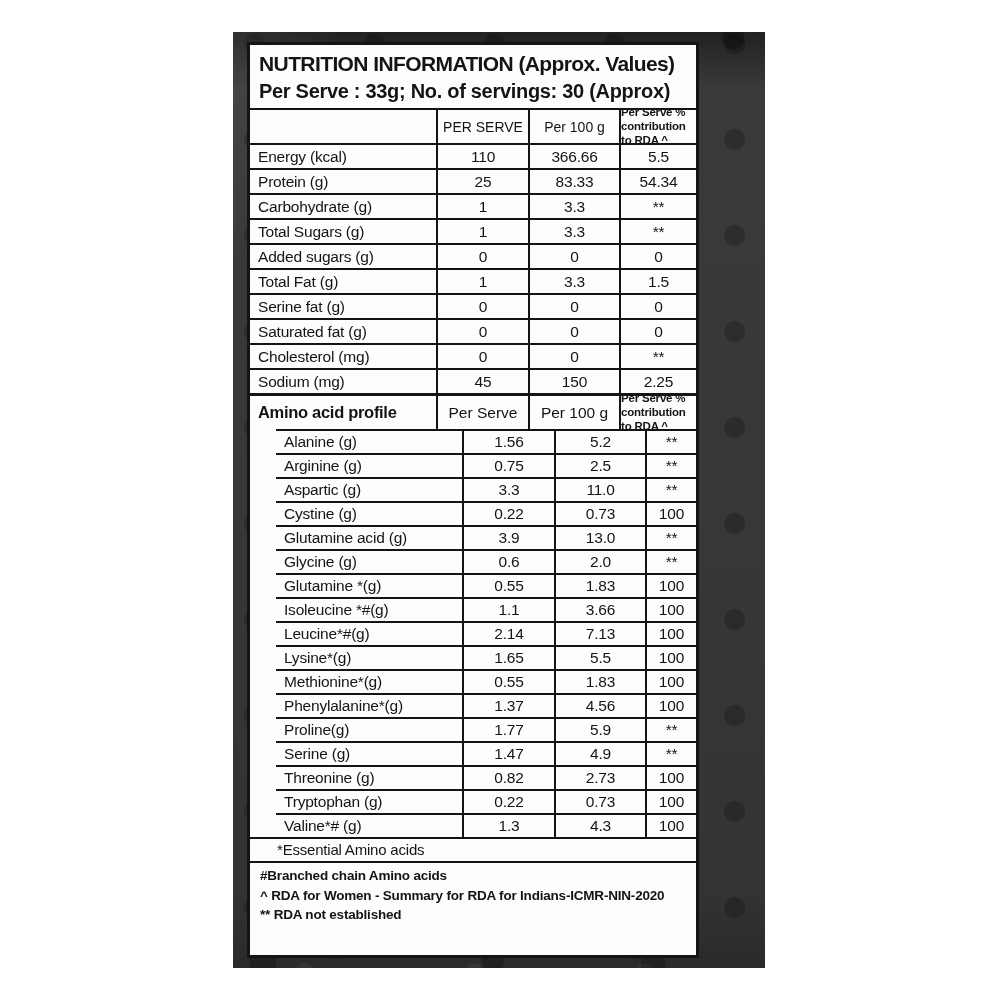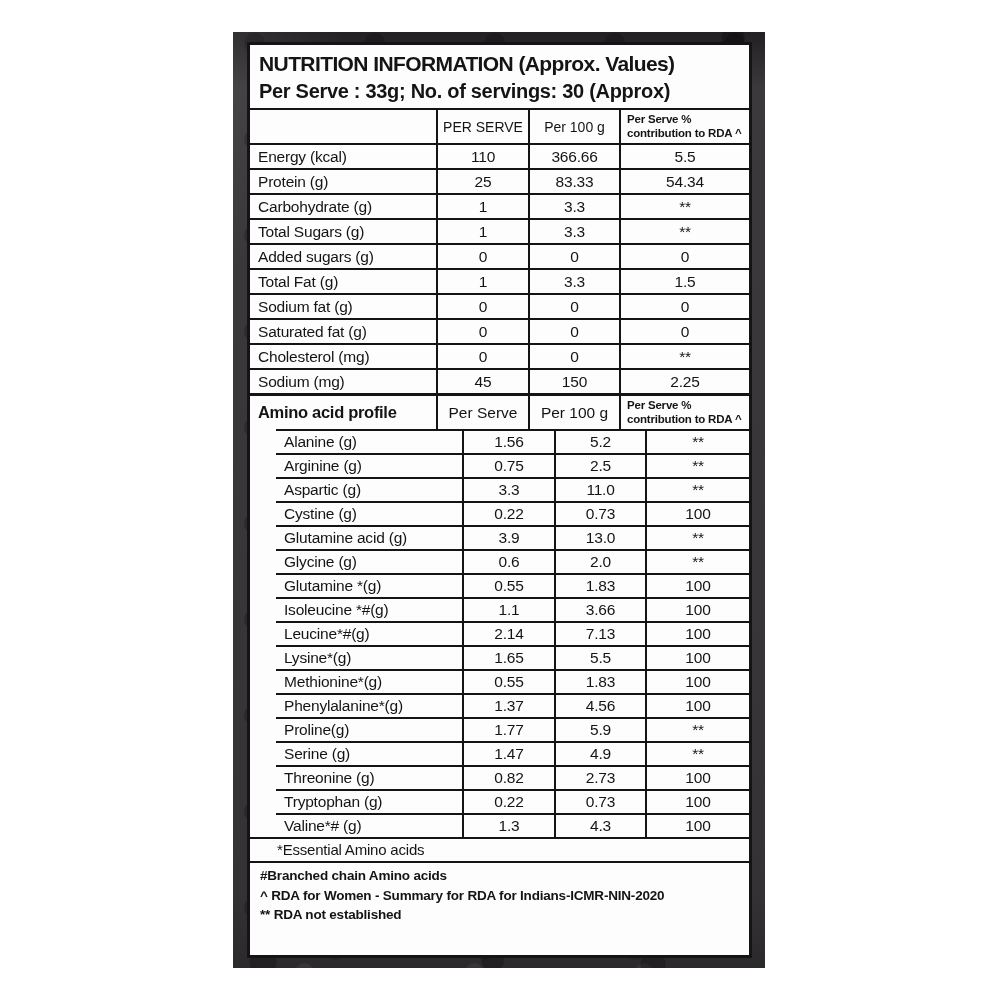--- a/index.html
+++ b/index.html
@@ -21,37 +21,37 @@
     content:""; position:absolute; inset:0;
     background:
       radial-gradient(circle 14px at 30px 930px, rgba(0,0,0,.25) 0 13px, transparent 14px),
       radial-gradient(circle 12px at 260px 928px, rgba(0,0,0,.25) 0 11px, transparent 12px),
       radial-gradient(circle 13px at 420px 932px, rgba(0,0,0,.25) 0 12px, transparent 13px),
       radial-gradient(circle 12px at 500px 6px, rgba(0,0,0,.3) 0 11px, transparent 12px),
       linear-gradient(115deg, rgba(255,255,255,.07) 0%, rgba(255,255,255,0) 12%);
   }
 
   .ntable {
-    position:absolute; left:14px; top:10px; width:505px; height:916px;
+    position:absolute; left:14px; top:10px; width:452px; height:916px;
     background:#fdfdfd; border:3px solid #141414; color:#141414;
     display:flex; flex-direction:column;
   }
 
   .title-block { padding:5px 9px 4px 9px; }
   .title { font-size:21px; font-weight:bold; letter-spacing:-0.6px; white-space:nowrap; line-height:1.35; }
   .subtitle { font-size:20px; font-weight:bold; letter-spacing:-0.3px; line-height:1.3; }
 
   .grid-row { display:grid; grid-template-columns:186px 92px 91px 1fr; border-top:2px solid #141414; }
   .grid-row > div { overflow:hidden; }
   .vline { border-left:2px solid #141414; }
 
   .main-header { height:35px; }
   .main-header .h-blank { }
   .hdr-center { display:flex; align-items:center; justify-content:center; font-weight:normal; font-size:14px; }
-  .hdr-rda { display:flex; flex-direction:column; justify-content:center; font-weight:bold; font-size:11.5px; line-height:1.2; padding-left:6px; letter-spacing:-0.2px; }
+  .hdr-rda { display:flex; flex-direction:column; justify-content:center; font-weight:bold; font-size:11.5px; line-height:1.2; letter-spacing:-0.2px; }
 
   .amino-header { height:36px; border-top-width:3px; }
   .amino-header .h-label { display:flex; align-items:center; font-weight:bold; font-size:16.5px; padding-left:8px; letter-spacing:-0.3px; }
   .amino-header .hdr-center { font-size:15.5px; }
 
   .row { height:25px; }
   #amino-rows .row { height:24px;margin-left:26px; }
   .row.tall { height:48px; }
   .row > div { font-size:15.5px; letter-spacing:-0.2px; }
   .cell-label { padding-left:8px; line-height:23px; }
@@ -137,21 +137,21 @@
     <div class="cell-label">
       <span>Total Fat (g)</span>
       
     </div>
     <div class="vline cell-val">1</div>
     <div class="vline cell-val">3.3</div>
     <div class="vline cell-val">1.5</div>
   </div>
           <div class="grid-row row">
     <div class="cell-label">
-      <span>Sodium fat (g)</span>
+      <span>Serine fat (g)</span>
       
     </div>
     <div class="vline cell-val">0</div>
     <div class="vline cell-val">0</div>
     <div class="vline cell-val">0</div>
   </div>
           <div class="grid-row row">
     <div class="cell-label">
       <span>Saturated fat (g)</span>
       

